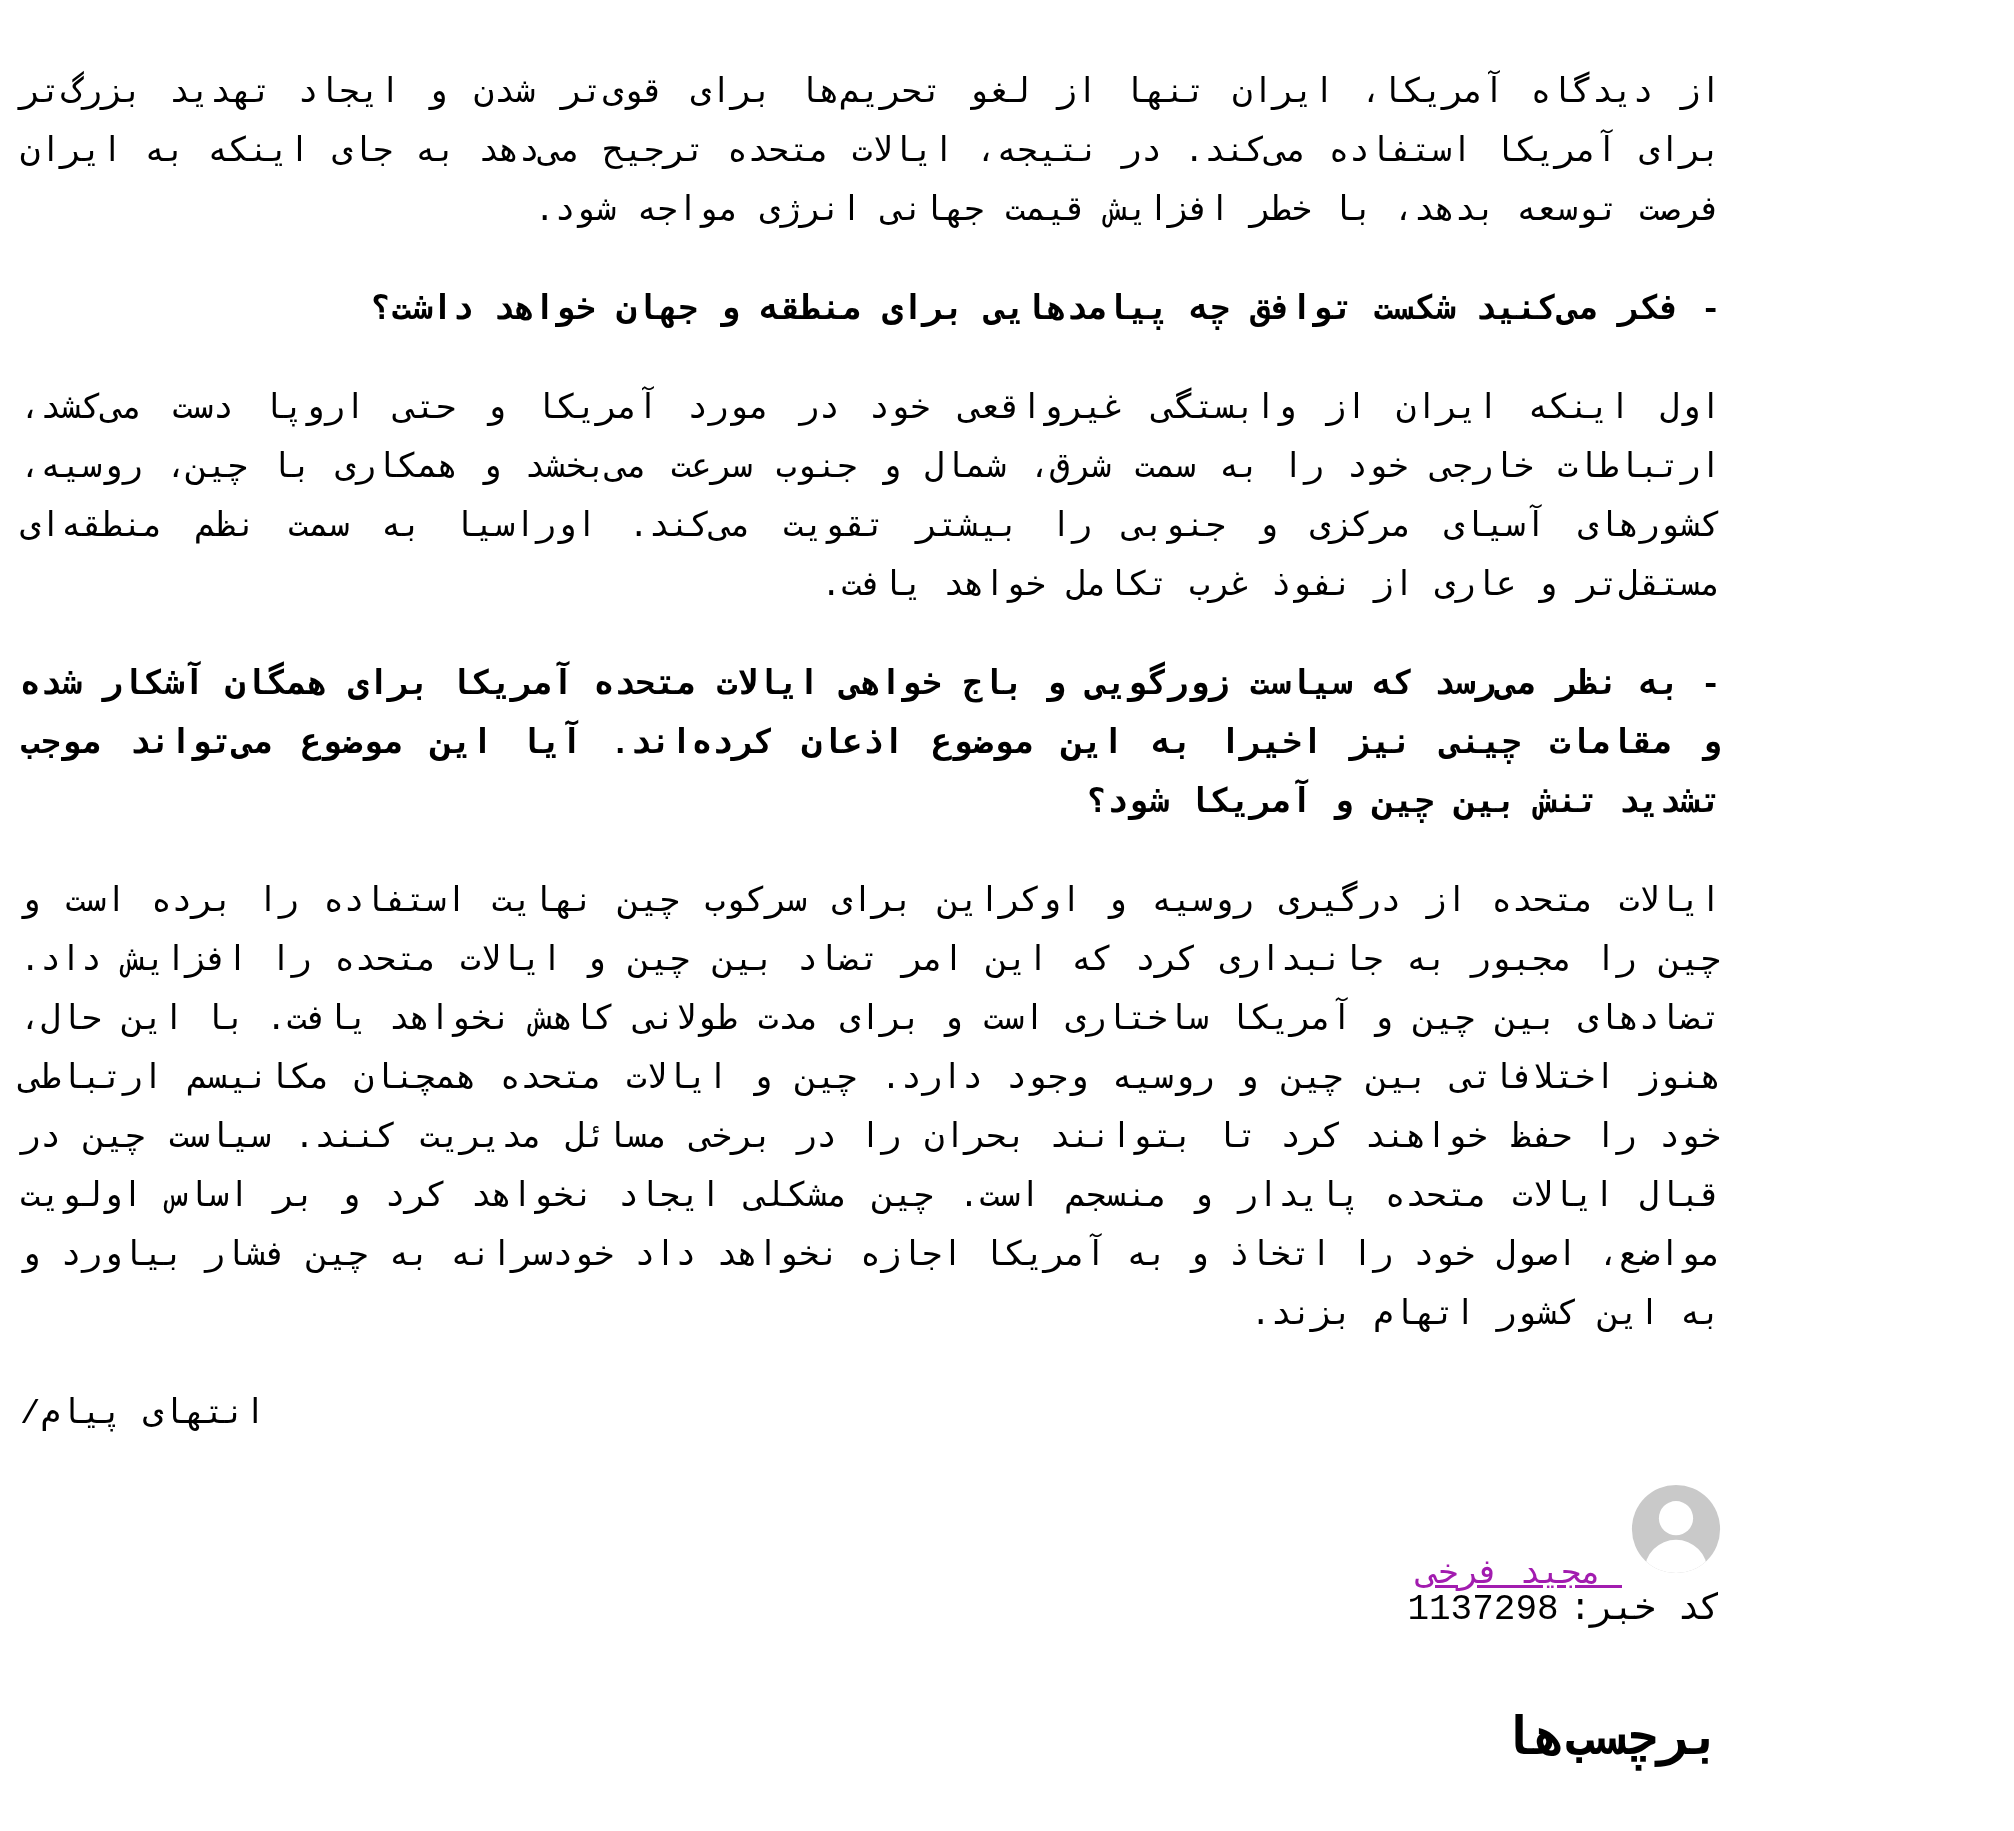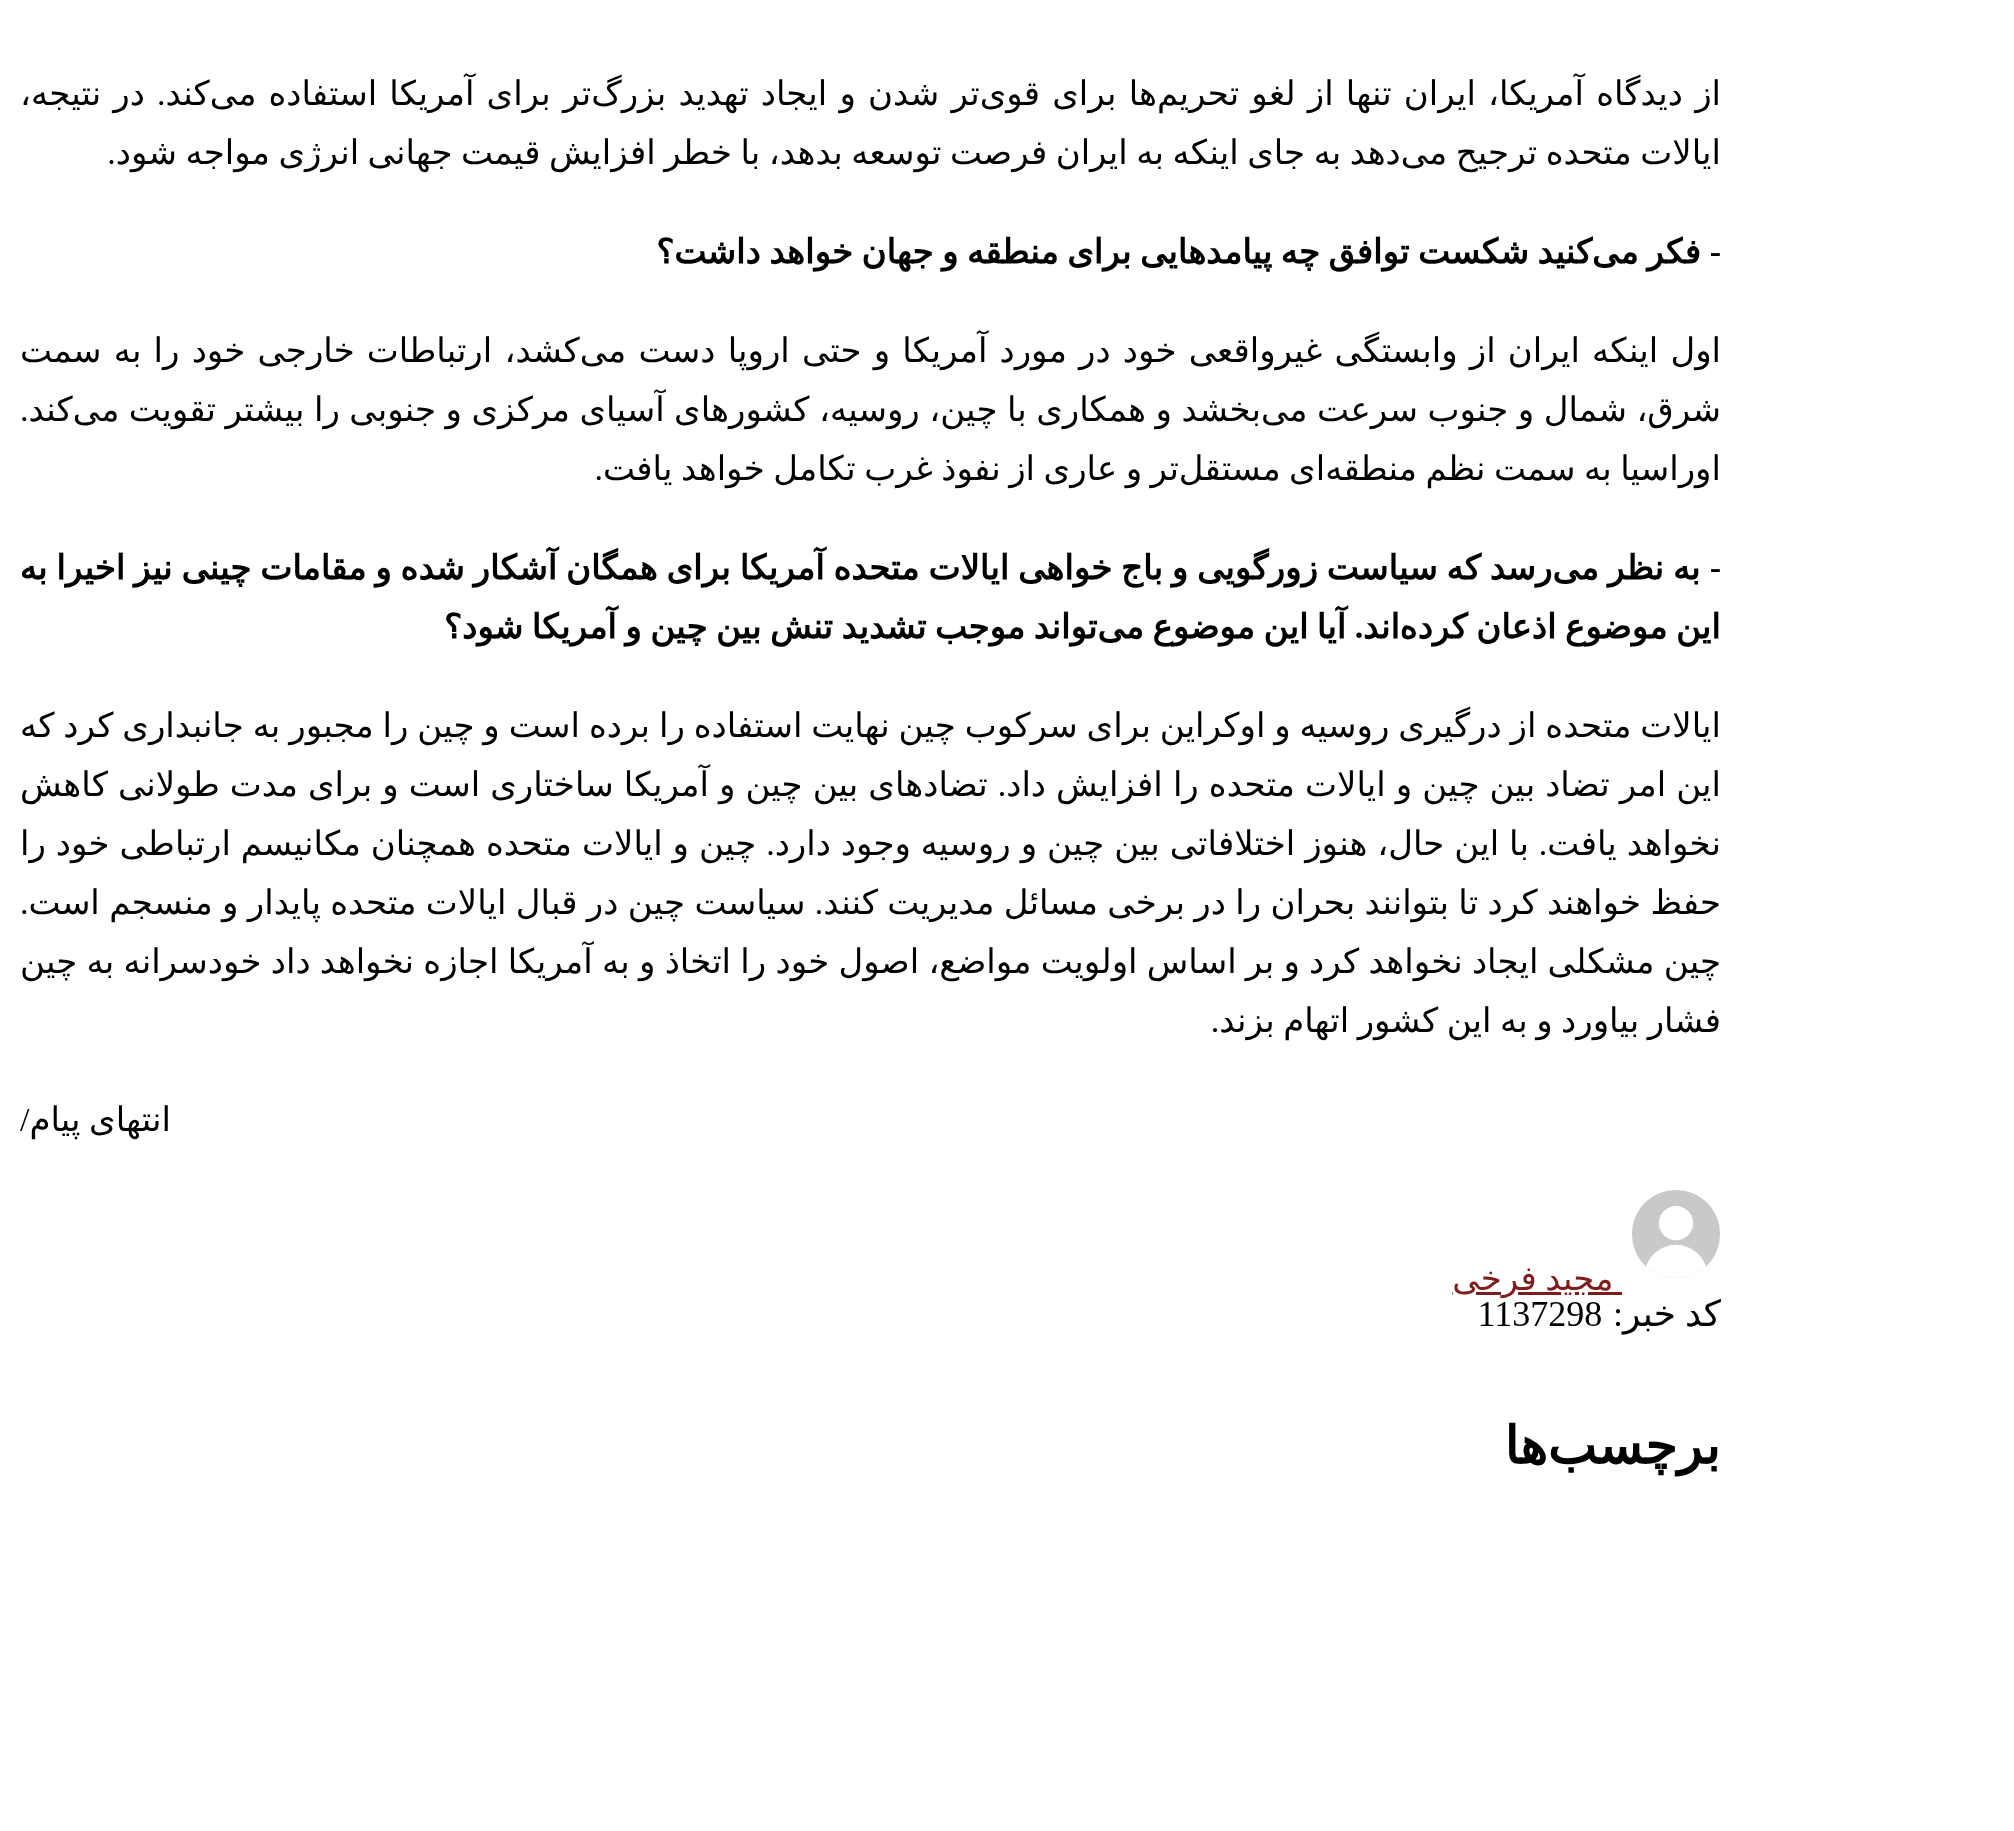--- a/index.html
+++ b/index.html
@@ -2,21 +2,21 @@
 <html lang="fa" style="font-size:14.4px"><head>
 <meta charset="utf-8">
 <style>
   html, body { margin: 0; padding: 0; background: #ffffff; }
   .page {
     position: relative;
     width: 1741px;
     height: 1832px;
     background: #ffffff;
     overflow: hidden;
-    font-family: Liberation Serif, serif;
+    font-family: Liberation Mono, monospace;
     color: #000000;
   }
   .article-body {
     direction: rtl;
     unicode-bidi: embed;
     padding: 24px 20px 0 20px;
     font-size: 34px;
     line-height: 59px;
     text-align: justify;
   }
@@ -30,21 +30,21 @@
     align-items: flex-end;
     gap: 9px; 
   }
   .avatar {
     display: inline-block;
     width: 90px;
     height: 90px;
     flex: 0 0 auto;
   }
   .reporter-name {
-    color: #7f1d1d;
+    color: #a21caf;
     text-decoration: underline;
     transform: translateY(20px);
     white-space: nowrap;
     font-size: 34px;
     line-height: 40px;
   }
   .news-code {
     margin-top: 12.6px;
     display: flex;
     direction: rtl;

